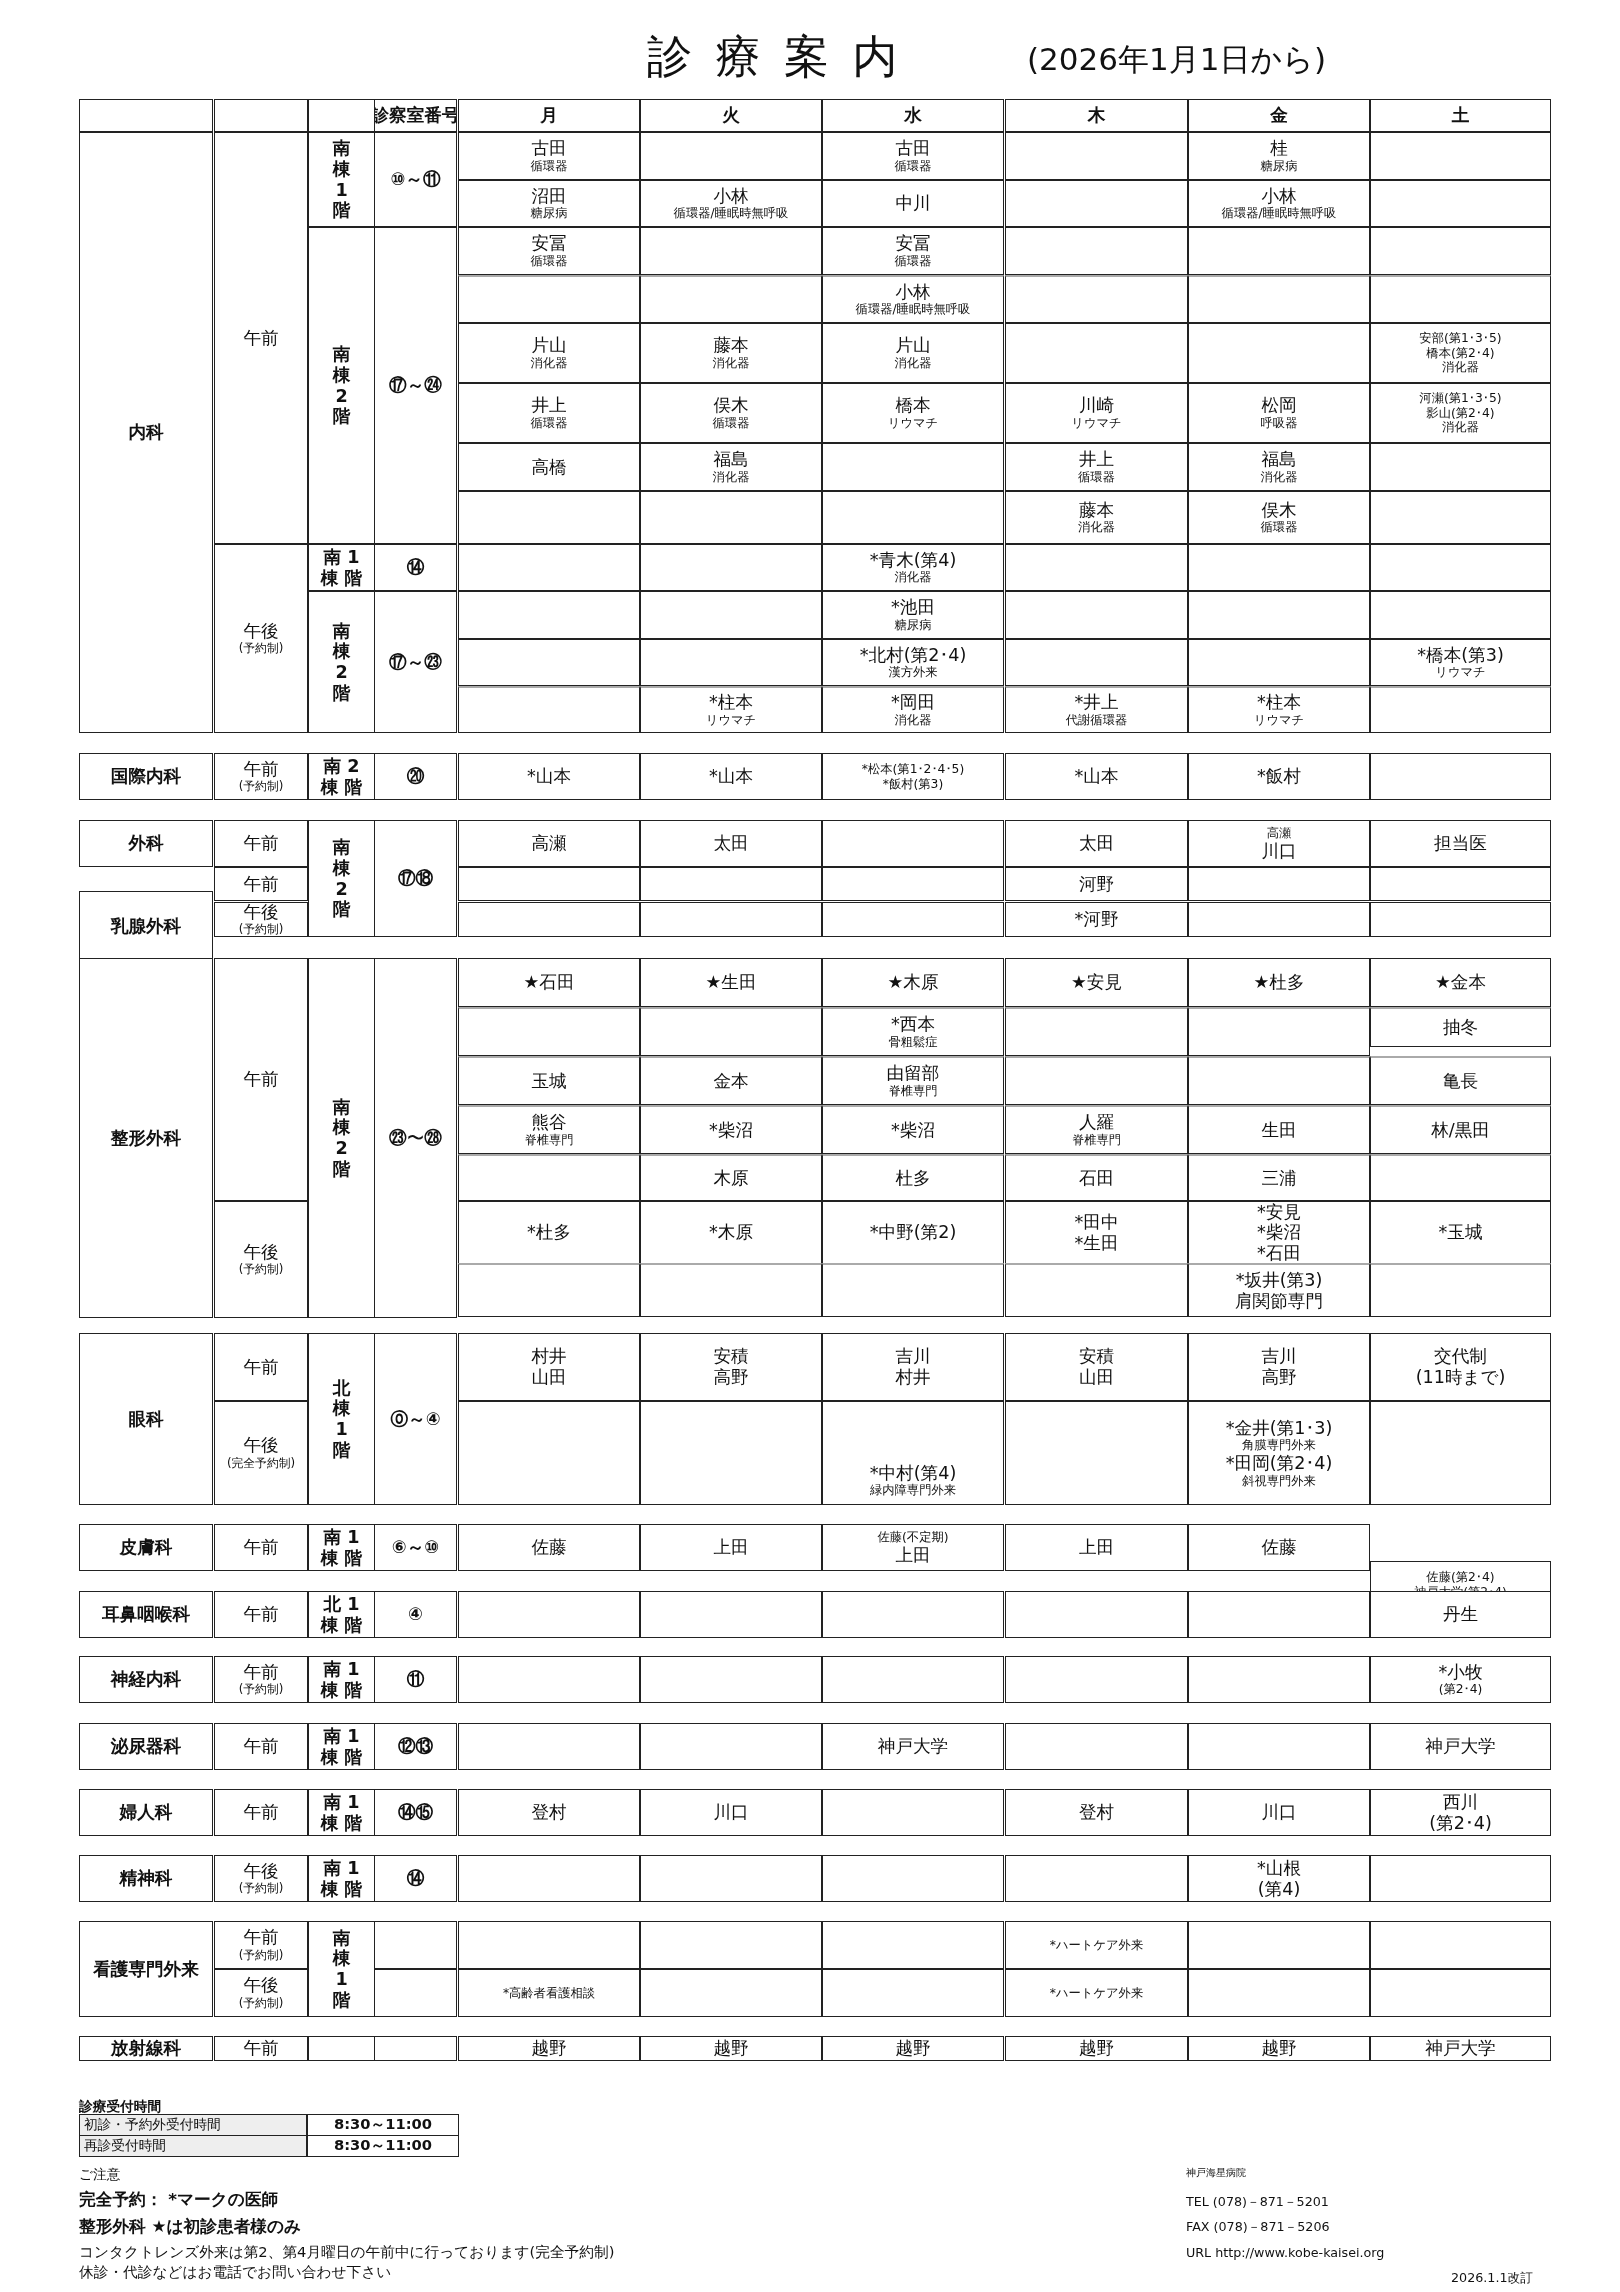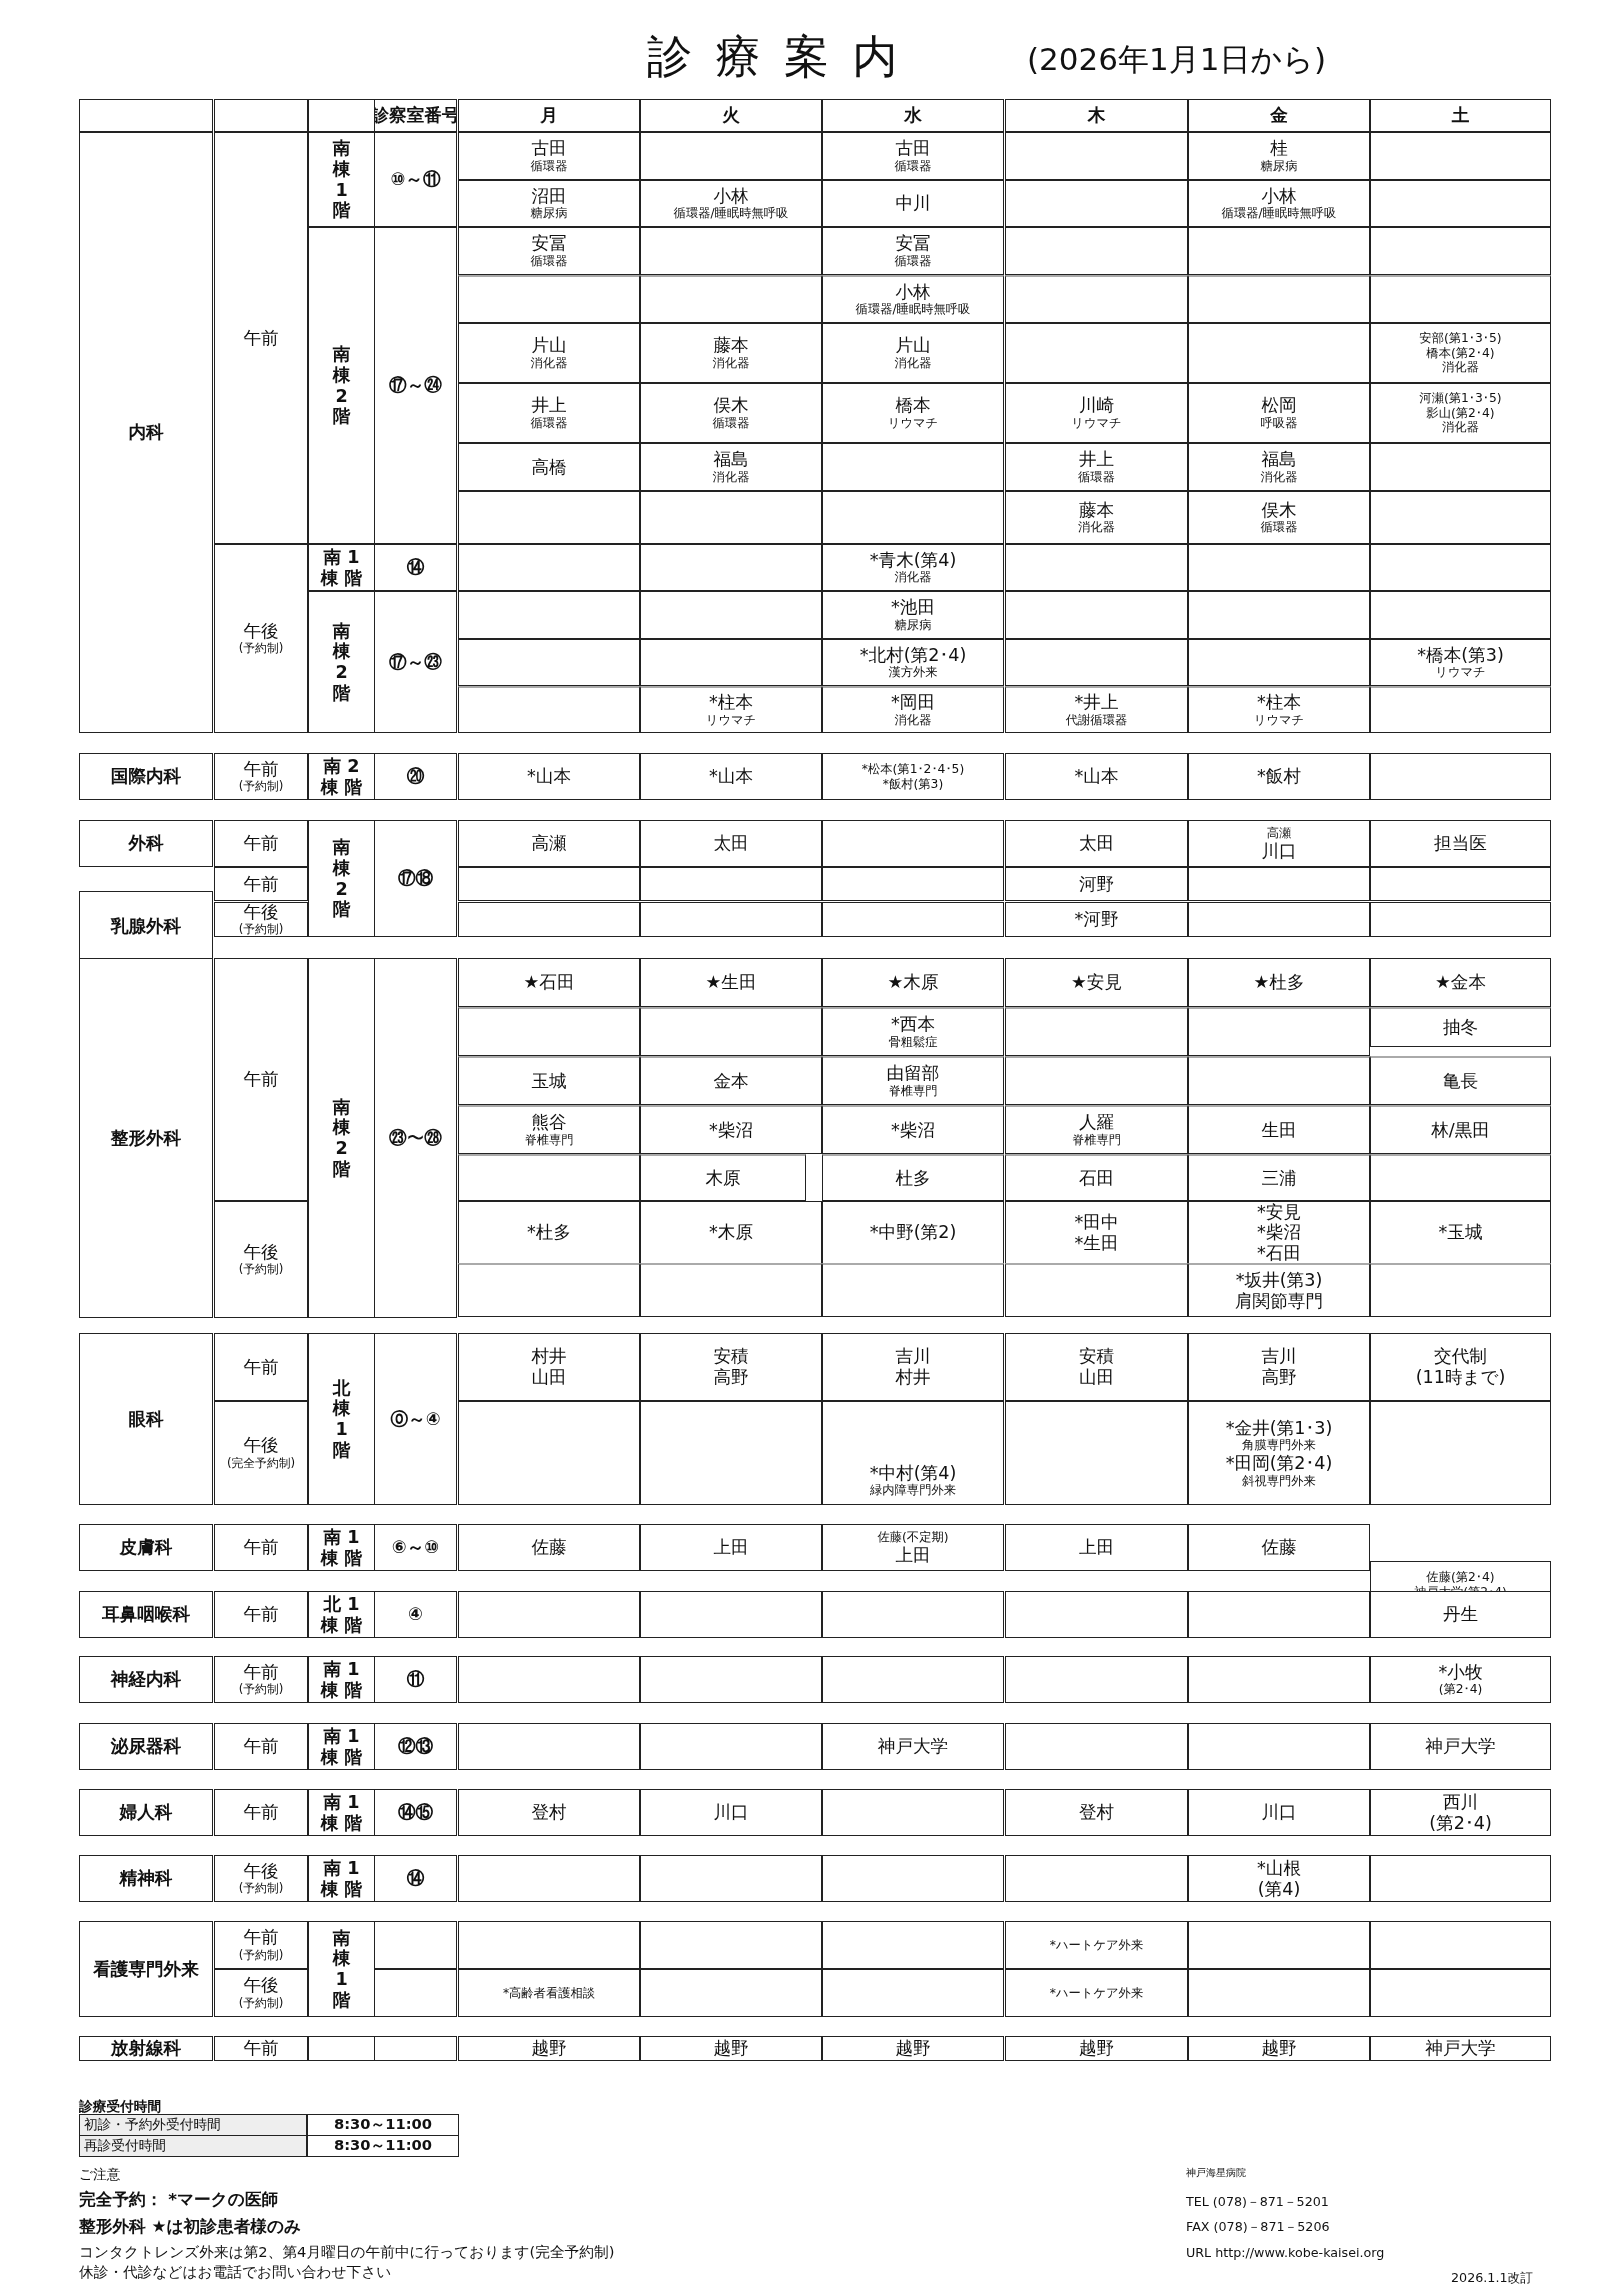--- a/index.html
+++ b/index.html
@@ -439,21 +439,21 @@
       <span class="n">人羅</span>
       <span class="s">脊椎専門</span>
     </div>
     <div class="cell soft-top" style="left: 1188px; top: 1105px; width: 182px; height: 49px;">
       <span class="n">生田</span>
     </div>
     <div class="cell soft-top" style="left: 1370px; top: 1105px; width: 181px; height: 49px;">
       <span class="n">林/黒田</span>
     </div>
     <div class="cell soft-top" style="left: 458px; top: 1154px; width: 182px; height: 47px;"></div>
-    <div class="cell soft-top" style="left: 640px; top: 1154px; width: 166px; height: 47px;">
+    <div class="cell soft-top" style="left: 640px; top: 1154px; width: 182px; height: 47px;">
       <span class="n">木原</span>
     </div>
     <div class="cell soft-top" style="left: 822px; top: 1154px; width: 182px; height: 47px;">
       <span class="n">杜多</span>
     </div>
     <div class="cell soft-top" style="left: 1005px; top: 1154px; width: 183px; height: 47px;">
       <span class="n">石田</span>
     </div>
     <div class="cell soft-top" style="left: 1188px; top: 1154px; width: 182px; height: 47px;">
       <span class="n">三浦</span>

